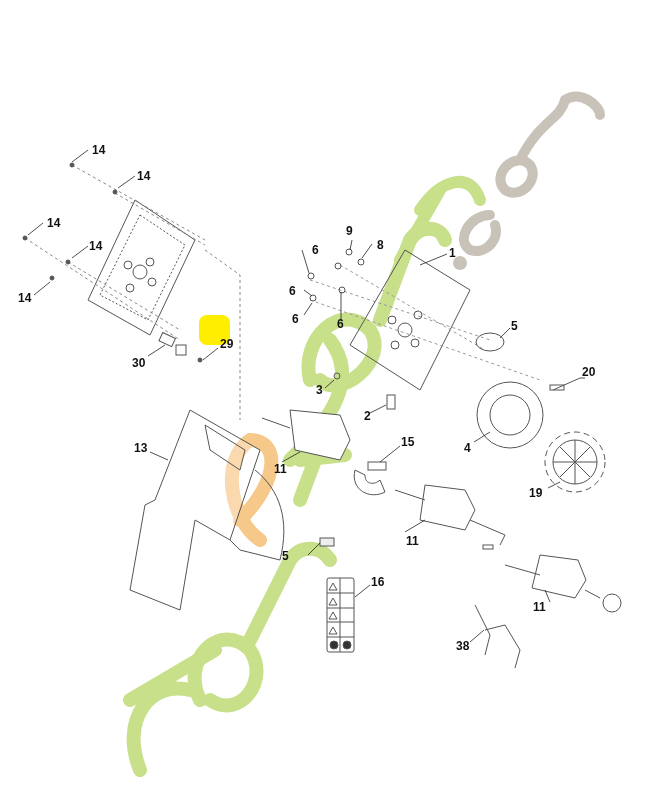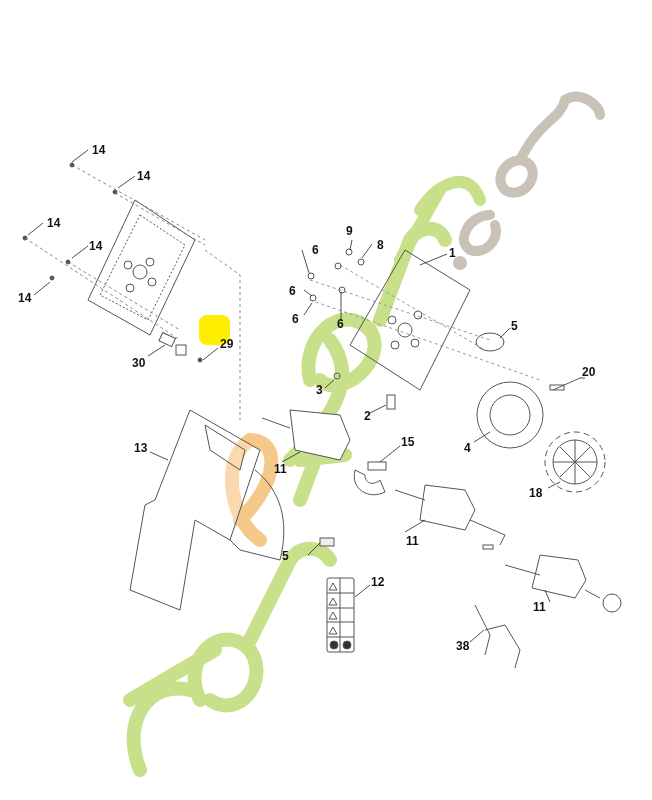--- a/index.html
+++ b/index.html
@@ -178,19 +178,19 @@
   <span class="callout" style="left:292px;top:313px">6</span>
   <span class="callout" style="left:337px;top:318px">6</span>
   <span class="callout" style="left:511px;top:320px">5</span>
   <span class="callout" style="left:316px;top:384px">3</span>
   <span class="callout" style="left:364px;top:410px">2</span>
   <span class="callout" style="left:582px;top:366px">20</span>
   <span class="callout" style="left:464px;top:442px">4</span>
   <span class="callout" style="left:134px;top:442px">13</span>
   <span class="callout" style="left:274px;top:463px">11</span>
   <span class="callout" style="left:401px;top:436px">15</span>
-  <span class="callout" style="left:529px;top:487px">18</span>
+  <span class="callout" style="left:529px;top:487px">19</span>
   <span class="callout" style="left:406px;top:535px">11</span>
   <span class="callout" style="left:282px;top:550px">5</span>
-  <span class="callout" style="left:371px;top:576px">12</span>
+  <span class="callout" style="left:371px;top:576px">16</span>
   <span class="callout" style="left:533px;top:601px">11</span>
   <span class="callout" style="left:456px;top:640px">38</span>
 </div>
 
 </body></html>

